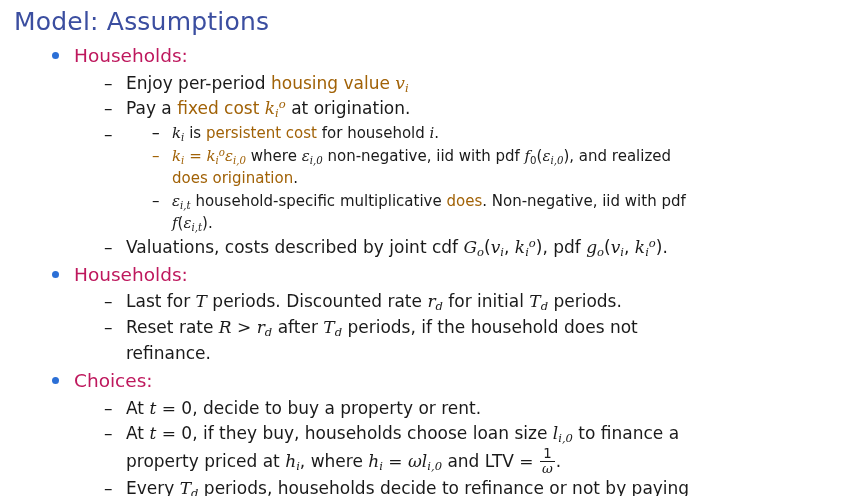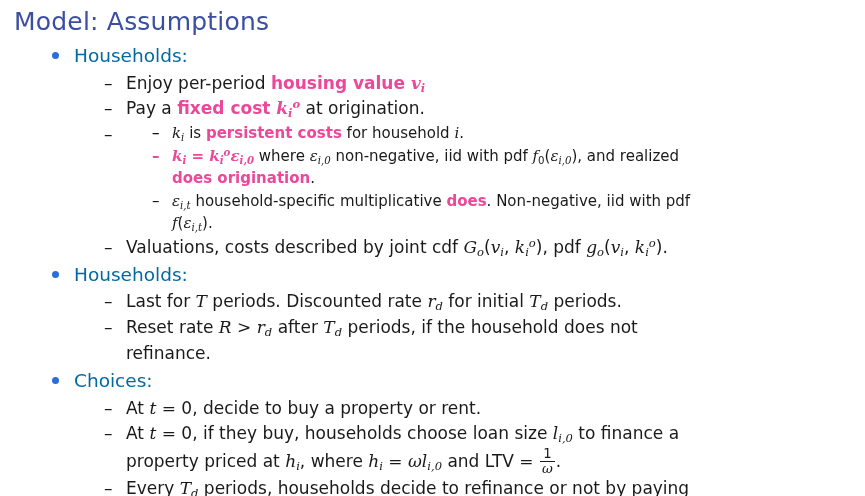--- a/index.html
+++ b/index.html
@@ -47,21 +47,21 @@
   .bullet-dot {
     position: absolute;
     left: 4px;
     top: 0.52em;
     width: 7px;
     height: 7px;
     border-radius: 50%;
     background: #2b6fd6;
   }
   .head-link {
-    color: #0369a1;
+    color: #be185d;
   }
   .lvl2 {
     margin-left: 30px;
     margin-top: 1px;
   }
   .lvl2 > li {
     position: relative;
     padding-left: 22px;
     font-size: 17px;
     line-height: 1.52;
@@ -79,22 +79,21 @@
     margin-top: 0px;
   }
   .lvl3 > li {
     position: relative;
     padding-left: 20px;
     font-size: 15px;
     line-height: 1.5;
     color: #1a1a1a;
   }
   .blue {
-    color: #ec4899;
-    font-weight: bold;
+    color: #a16207;
   }
   i, .it {
     font-family: "DejaVu Serif", serif;
     font-style: italic;
   }
   .mathsym {
     font-family: "DejaVu Serif", serif;
     font-style: normal;
   }
   sub {
@@ -155,21 +154,21 @@
             </li>
           </ul>
         </li>
 
         <li>
           <span class="dash">–</span>
 
           <ul class="lvl3">
             <li>
               <span class="dash">–</span>
-              <span><i>k<sub>i</sub></i> is <span class="blue">persistent costs</span> for household <i>i</i>.</span>
+              <span><i>k<sub>i</sub></i> is <span class="blue">persistent cost</span> for household <i>i</i>.</span>
             </li>
             <li>
               <span class="dash blue">–</span>
               <span><span class="blue"><i>k<sub>i</sub></i> <span class="mathsym">=</span> <i>k<sub>i</sub><sup>o</sup>ε<sub>i,0</sub></i></span> where <i>ε<sub>i,0</sub></i> non-negative, iid with pdf <i>f</i><sub>0</sub>(<i>ε<sub>i,0</sub></i>), and realized <span class="blue">does origination</span>.</span>
             </li>
             <li>
               <span class="dash">–</span>
               <span><i>ε<sub>i,t</sub></i> household-specific multiplicative <span class="blue">does</span>. Non-negative, iid with pdf <i>f</i>(<i>ε<sub>i,t</sub></i>).</span>
             </li>
           </ul>

